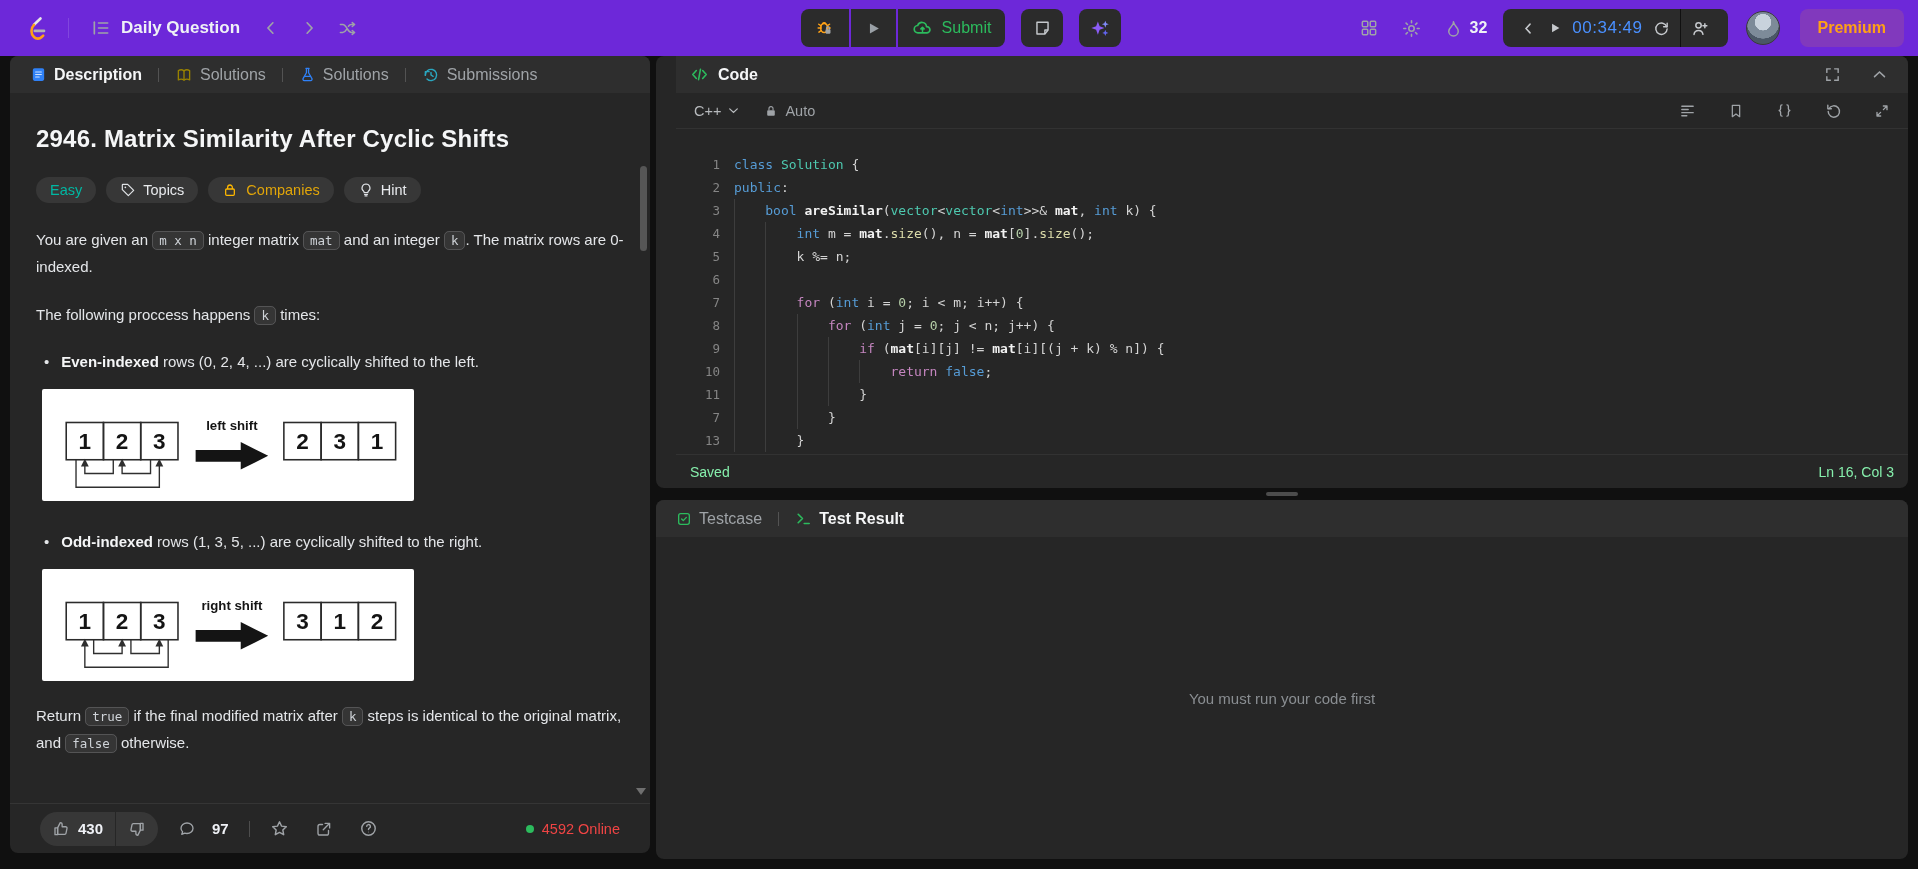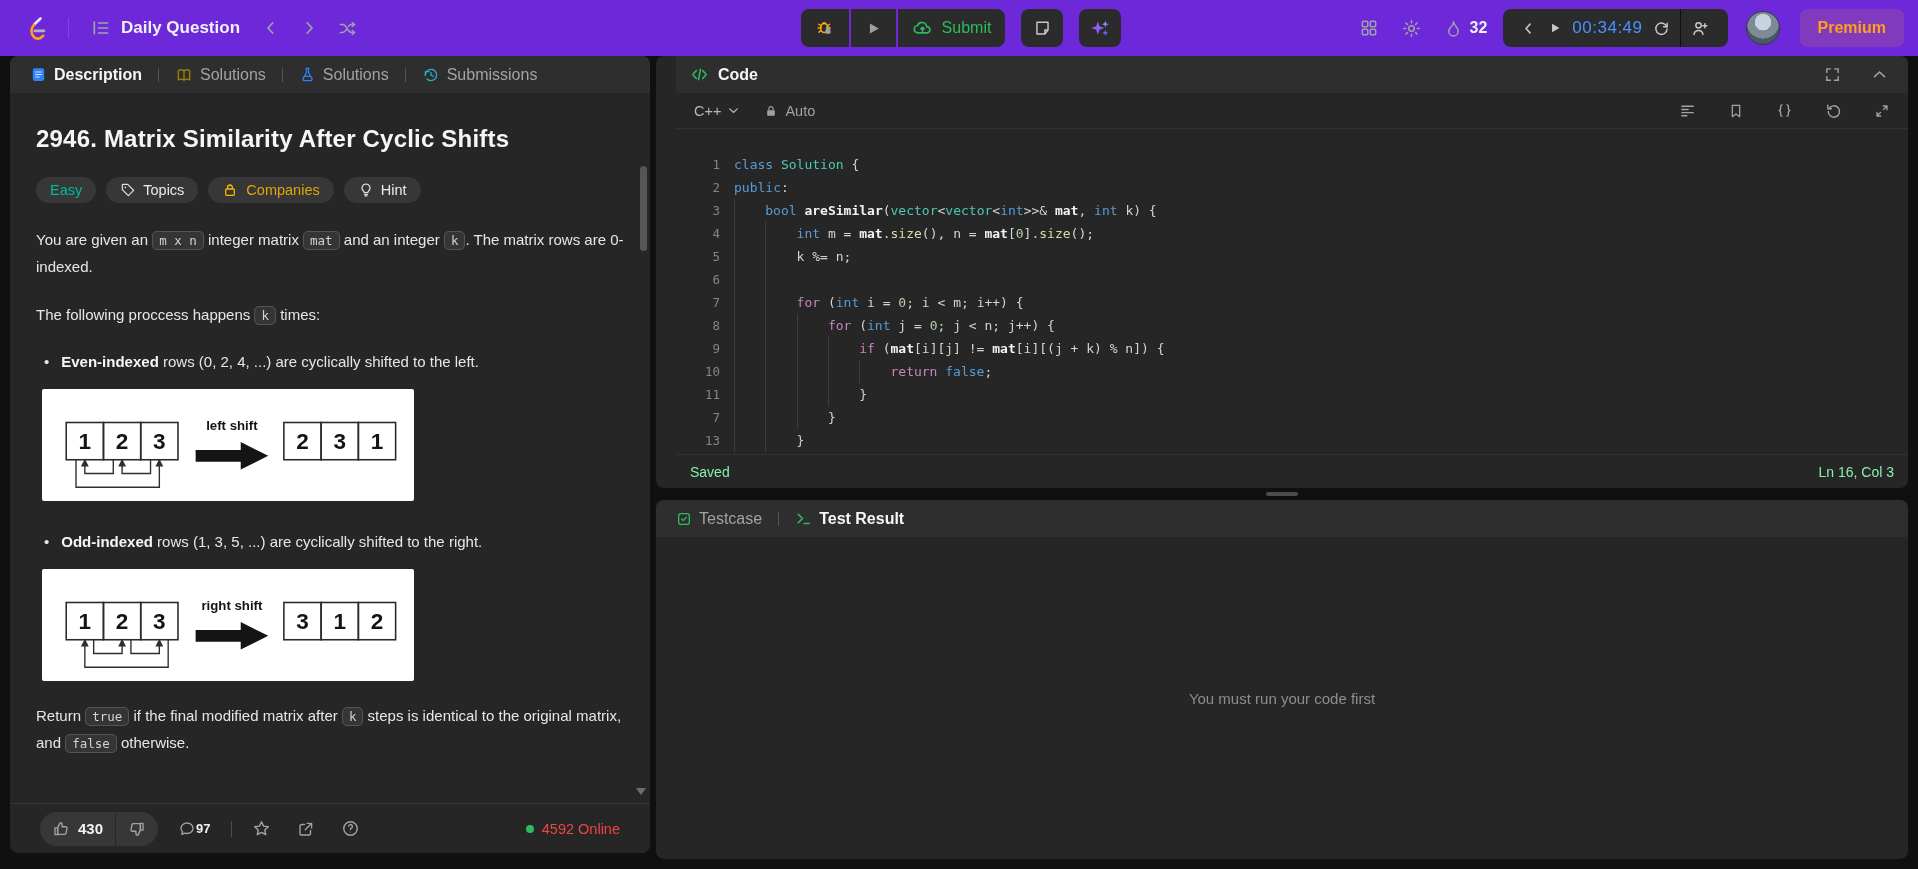--- a/index.html
+++ b/index.html
@@ -64,21 +64,21 @@
   .dl { font:700 13.5px "Liberation Sans", sans-serif; fill:#141414; }
 
   .scroll-thumb { position:absolute; right:3px; top:110px; width:7px; height:85px; border-radius:4px; background:#565656; }
   .scroll-down { position:absolute; right:4px; bottom:58px; width:0; height:0; border-left:5px solid transparent; border-right:5px solid transparent; border-top:7px solid #6f6f6f; }
 
   .problem-footer { flex:none; height:50px; border-top:1px solid rgba(255,255,255,0.07); display:flex; align-items:center; padding:0 30px; gap:14px; }
   .like-group { display:flex; align-items:center; background:rgba(255,255,255,0.08); border-radius:999px; height:34px; overflow:hidden; }
   .like-group .lg-seg { display:flex; align-items:center; gap:8px; padding:0 12px; height:100%; color:#9fa3a7; font-size:15px; }
   .like-group .lg-seg .cnt { color:#eff1f6; font-weight:600; }
   .like-group .seg-div { width:1px; height:34px; background:#262626; }
-  .foot-btn { display:flex; align-items:center; gap:0; color:#9fa3a7; font-size:13px; padding:6px; border-radius:6px; }
+  .foot-btn { display:flex; align-items:center; gap:16px; color:#9fa3a7; font-size:15px; padding:6px; border-radius:6px; }
   .foot-btn .cnt { color:#eff1f6; font-weight:600; }
   .vdiv { width:1px; height:16px; background:rgba(255,255,255,0.18); }
   .online { margin-left:auto; display:flex; align-items:center; gap:8px; font-size:14.5px; color:#ef4444; }
   .online .dot { width:8px; height:8px; border-radius:50%; background:#2cbb5d; }
 
   
   .panel-head { background:#2e2e2e; height:37px; display:flex; align-items:center; padding:0 14px; flex:none; }
   .head-title { display:flex; align-items:center; gap:9px; font-size:16px; font-weight:600; color:#f5f6f7; }
   .head-right { margin-left:auto; display:flex; align-items:center; gap:18px; color:#a0a3a7; }
   .editor-toolbar { height:36px; display:flex; align-items:center; padding:0 12px; border-bottom:1px solid rgba(255,255,255,0.06); flex:none; }

